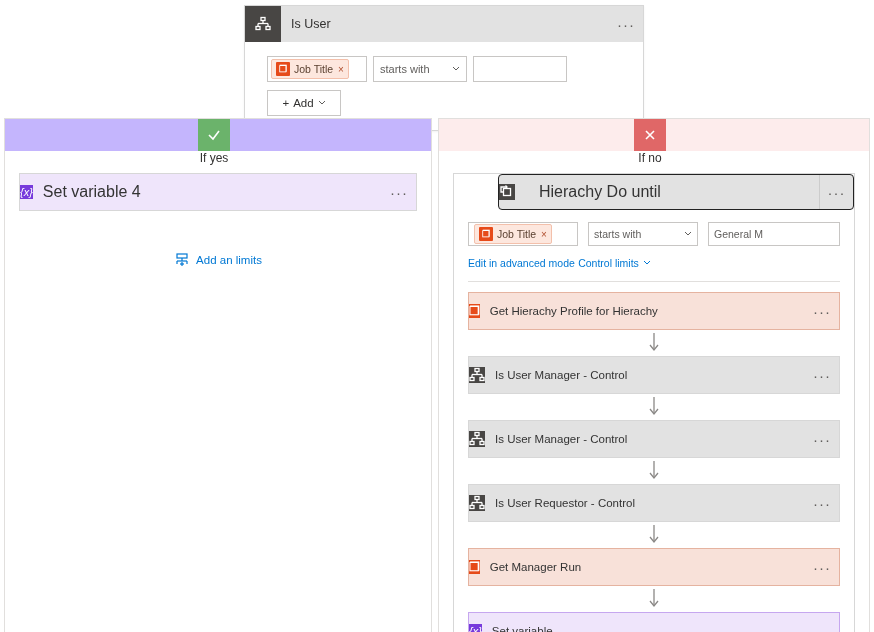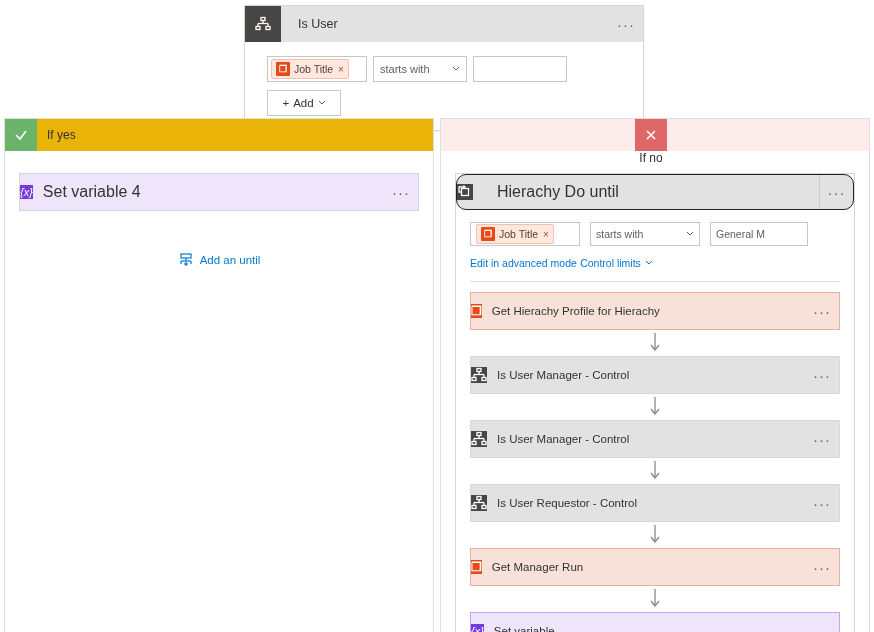--- a/index.html
+++ b/index.html
@@ -15,21 +15,21 @@
     display: flex; align-items: center; height: 36px; background: #e8e8e8;
   }
   .card-header.gray { background: #e2e2e2; }
   .card-header .icon-sq {
     width: 36px; height: 36px; display: flex; align-items: center; justify-content: center;
     color: #fff; flex-shrink: 0;
   }
   .icon-sq.dark { background: #484644; }
   .icon-sq.orange { background: #e64a19; }
   .icon-sq.purple { background: #773adc; }
-  .card-header .title { flex: 1; padding: 0 17px; font-size: 12.5px; color: #323130; }
+  .card-header .title { flex: 1; padding: 0 10px; font-size: 12.5px; color: #323130; }
   .ellipsis {
     width: 34px; text-align: center; color: #605e5c; font-size: 15px;
     letter-spacing: 1px; cursor: pointer; user-select: none;
   }
   .card-body { padding: 14px 22px; background: #fff; }
 
   
   .cond-row { display: flex; gap: 6px; align-items: center; margin-bottom: 8px; }
   .token-field, .op-select, .val-field {
     height: 26px; border: 1px solid #c8c6c4; background: #fff; display: flex; align-items: center;
@@ -54,61 +54,61 @@
     font-size: 11.5px; color: #323130; cursor: pointer;
   }
   .chev-down { font-size: 9px; }
 
   
   .branches { position: absolute; top: 118px; left: 4px; right: 4px; display: flex; gap: 6px; }
   .branch { flex: 1; border: 1px solid #e1dfdd; background: #fff; display:flex; flex-direction:column; }
   .branch-header {
     height: 32px; display: flex; align-items: center; padding-right: 8px;
   }
-  .branch-header.yes { background: #eab308; }
+  .branch-header.yes { background: #c4b5fd; flex-direction: column; }
   .branch-header.no  { background: #fdecec; flex-direction: column; }
   .branch-header .bh-icon {
     width: 32px; height: 32px; display: flex; align-items: center; justify-content: center;
     color: #fff; flex-shrink: 0;
   }
   .bh-icon.green { background: #6bb36b; }
   .bh-icon.red   { background: #e06767; }
   .branch-header .bh-label { padding: 0 10px; font-size: 12px; color: #323130; }
   .branch-body { padding: 22px 14px 10px; flex:1; }
 
   
   .action-card {
     border: 1px solid #d7d7d7; background: #fff;
   }
   .action-header {
     height: 36px; display: flex; align-items: center;
   }
   .action-header.lilac { background: #efe5fb; }
   .action-header.pale-red { background: #f8e1d9; }
   .action-header.gray { background: #e2e2e2; }
-  .action-header.outlined { border: 1.5px solid #222; border-radius:10px; }
+  .action-header.outlined { border: 1.5px solid #222; border-radius:4px;margin-left:44px; }
   .action-header .title { flex:1; padding:0 10px; font-size:16px; }
   .action-header .title.small { font-size: 11.5px; }
 
   .add-action-link {
     display:flex; align-items:center; justify-content:center; gap:6px;
     color:#0078d4; font-size:11.5px; margin-top:42px; cursor:pointer;
   }
   .add-action-link svg { stroke:#0078d4; }
 
   
   .do-until-body { padding: 12px 14px 0; background:#fff; }
   .du-row { display:flex; gap:10px; align-items:center; margin-bottom:10px; }
   .du-field {
     height: 24px; border:1px solid #c8c6c4; padding:0 5px; display:flex; align-items:center;
     font-size:10.5px; color:#605e5c;
   }
   .du-token-field { width:110px; }
   .du-op { width:110px; justify-content:space-between; cursor:pointer; }
-  .du-val { width:98px; }
+  .du-val { width:132px; }
   .link-small { color:#0078d4; font-size:10.5px; cursor:pointer; display:inline-flex; align-items:center; gap:4px; margin-bottom:8px; }
   .divider { border-top:1px solid #e1dfdd; margin: 4px 0 10px; }
 
   .step-list { display:flex; flex-direction:column; align-items:stretch; }
   .step-card { border:1px solid #e5b3a0; }
   .step-card.gray { border-color:#d7d7d7; }
   .step-card.purple { border-color:#c6a7ef; }
   .step-gap { display:flex; justify-content:center; height:26px; align-items:center; }
   .arrow-svg { stroke:#8a8886; }
 
@@ -186,21 +186,21 @@
       <div class="add-action-link">
         <svg width="16" height="14" viewBox="0 0 16 14" fill="none" stroke-width="1.2">
           <rect x="3" y="1" width="10" height="4"></rect>
             <line x1="8" y1="5" x2="8" y2="8"></line>
           <line x1="3" y1="8" x2="13" y2="8"></line>
             <line x1="3" y1="8" x2="3" y2="11"></line>
             <line x1="13" y1="8" x2="13" y2="11"></line>
           <line x1="6" y1="11" x2="10" y2="11"></line>
             <line x1="8" y1="9" x2="8" y2="13"></line>
         </svg>
-        <span>Add an until</span>
+        <span>Add an limits</span>
       </div>
     </div>
   </div>
 
   <div class="branch">
     <div class="branch-header no">
       <div class="bh-icon red">
         <svg width="12" height="12" viewBox="0 0 12 12">
             <path d="M2 2 L10 10 M10 2 L2 10" stroke="#fff" stroke-width="1.6"></path>
           </svg>

